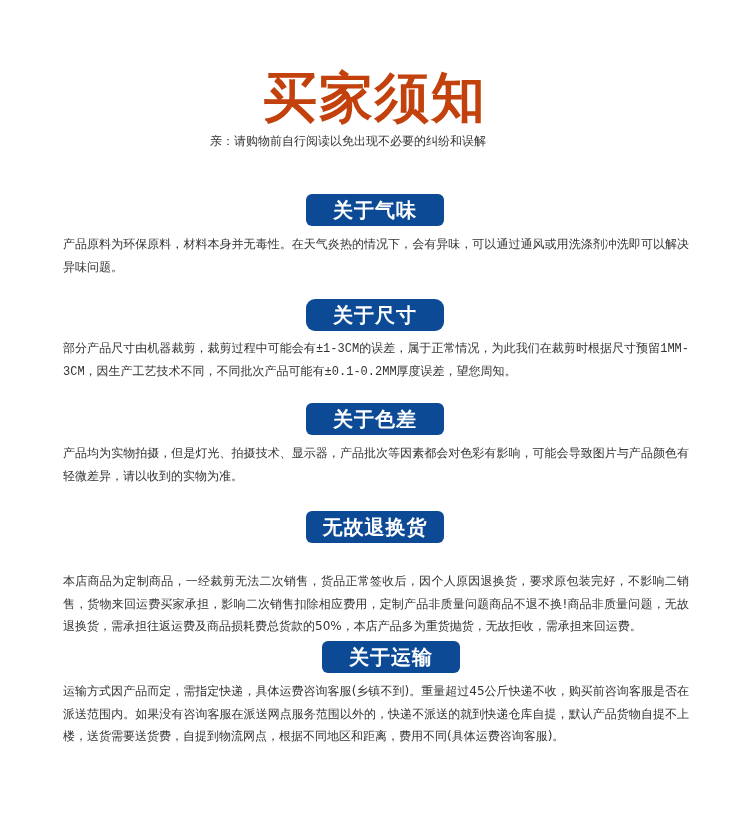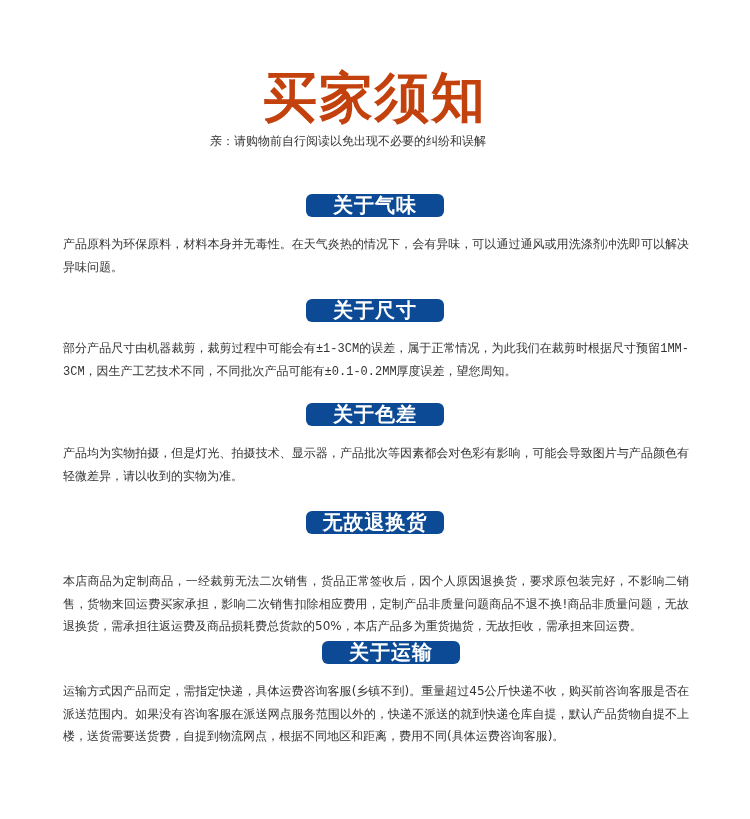--- a/index.html
+++ b/index.html
@@ -11,42 +11,42 @@
     .title {
       position: absolute; left: 0; width: 750px; top: 66px;
       text-align: center; font-size: 54px; font-weight: bold;
       color: #c2410c; letter-spacing: 2px; line-height: 64px;
     }
     .subtitle {
       position: absolute; left: 0; width: 696px; top: 132px;
       text-align: center; font-size: 12px; color: #333333; line-height: 18px;
     }
     .badge {
-      position: absolute; left: 306px; width: 138px; height: 23px;
+      position: absolute; left: 306px; width: 138px; height: 32px;
       background: #0d4a95; border-radius: 6px;
       color: #ffffff; font-size: 20px; font-weight: bold;
       display: flex; align-items: center; justify-content: center;
       letter-spacing: 1px;
     }
     .para {
       position: absolute; left: 63px; width: 626px;
       font-size: 12px; line-height: 22.5px; color: #333333;
       text-align: justify;
     }
   </style>
 </head>
 <body>
 
 <div class="title">买家须知</div>
 <div class="subtitle">亲：请购物前自行阅读以免出现不必要的纠纷和误解</div>
 
 <div class="badge" style="top:194px;">关于气味</div>
 <div class="para" style="top:233px;">产品原料为环保原料，材料本身并无毒性。在天气炎热的情况下，会有异味，可以通过通风或用洗涤剂冲洗即可以解决异味问题。</div>
 
-<div class="badge" style="top:299px;">关于尺寸</div>
+<div class="badge" style="top:299px;border-radius:9px;">关于尺寸</div>
 <div class="para" style="top:338px;font-family:Liberation Mono, monospace;">部分产品尺寸由机器裁剪，裁剪过程中可能会有±1-3CM的误差，属于正常情况，为此我们在裁剪时根据尺寸预留1MM-3CM，因生产工艺技术不同，不同批次产品可能有±0.1-0.2MM厚度误差，望您周知。</div>
 
 <div class="badge" style="top:403px;">关于色差</div>
 <div class="para" style="top:442px;">产品均为实物拍摄，但是灯光、拍摄技术、显示器，产品批次等因素都会对色彩有影响，可能会导致图片与产品颜色有轻微差异，请以收到的实物为准。</div>
 
 <div class="badge" style="top:511px;">无故退换货</div>
 <div class="para" style="top:550px;margin-top:20px;">本店商品为定制商品，一经裁剪无法二次销售，货品正常签收后，因个人原因退换货，要求原包装完好，不影响二销售，货物来回运费买家承担，影响二次销售扣除相应费用，定制产品非质量问题商品不退不换!商品非质量问题，无故退换货，需承担往返运费及商品损耗费总货款的50%，本店产品多为重货抛货，无故拒收，需承担来回运费。</div>
 
 <div class="badge" style="top:641px;margin-left:16px;">关于运输</div>
 <div class="para" style="top:680px;">运输方式因产品而定，需指定快递，具体运费咨询客服(乡镇不到)。重量超过45公斤快递不收，购买前咨询客服是否在派送范围内。如果没有咨询客服在派送网点服务范围以外的，快递不派送的就到快递仓库自提，默认产品货物自提不上楼，送货需要送货费，自提到物流网点，根据不同地区和距离，费用不同(具体运费咨询客服)。</div>

